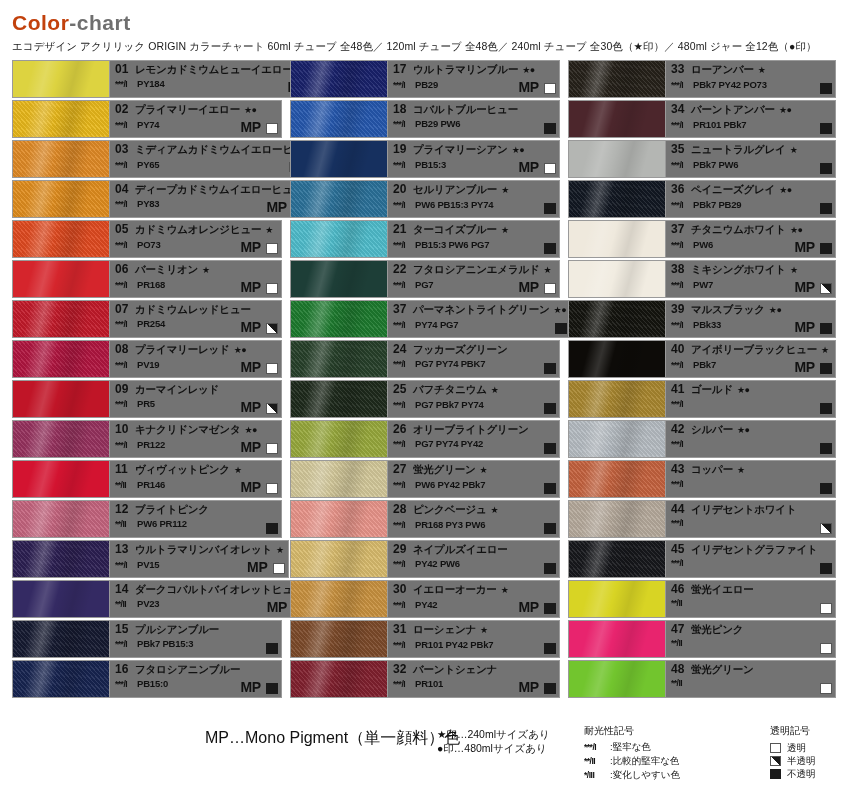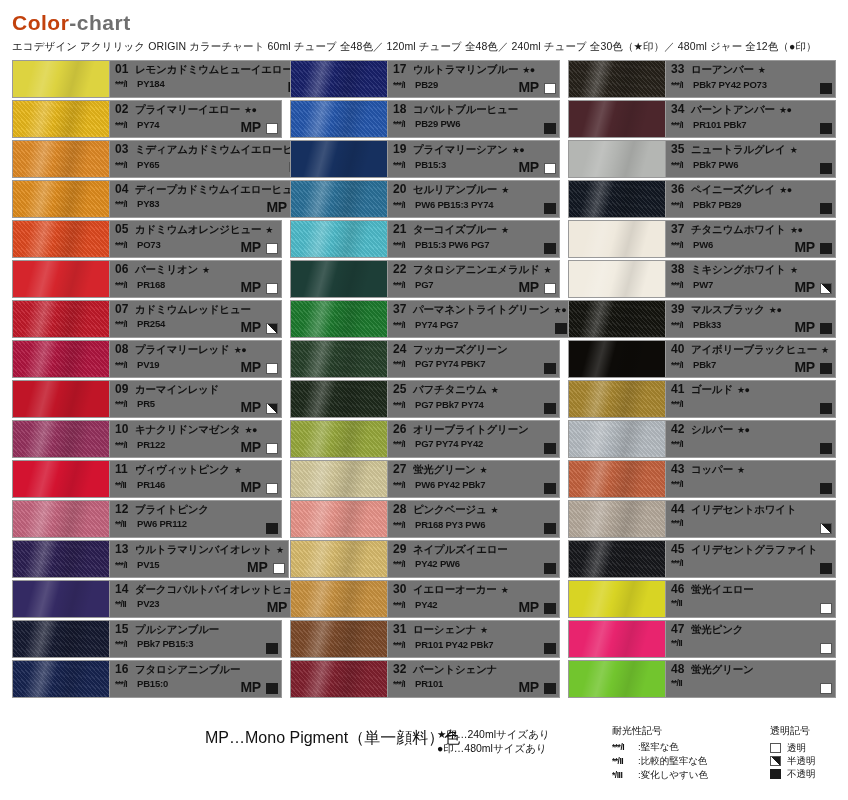--- a/index.html
+++ b/index.html
@@ -82,21 +82,21 @@
   }
   .opa.transparent{border:1px solid #555;background:#fff;}
   .opa.semi{border:1px solid #555;background:
       linear-gradient(225deg,#1a1a1a 0 50%,#fff 50% 100%);}
   .opa.opaque{background:#1a1a1a;border:1px solid #1a1a1a;}
 
   
   .footer{position:absolute;left:0;top:724px;width:848px;font-size:10px;}
   .f-mp{position:absolute;left:205px;top:4px;white-space:nowrap;font-size:16px;}
   .f-sizes{position:absolute;left:437px;top:3px;line-height:14px;white-space:nowrap;font-size:10.5px;}
-  .f-light{position:absolute;left:612px;top:0px;line-height:14px;white-space:nowrap;font-size:9.5px;}
+  .f-light{position:absolute;left:584px;top:0px;line-height:14px;white-space:nowrap;font-size:9.5px;}
   .f-light .f-head{font-size:10px;margin-bottom:2px;}
   .f-light .row{display:flex;align-items:baseline;}
   .f-light .sym{display:inline-block;width:26px;font-weight:bold;letter-spacing:-.5px;font-size:8.5px;}
   .f-trans{position:absolute;left:770px;top:0px;line-height:14px;white-space:nowrap;font-size:9.5px;}
   .f-trans .f-head{font-size:10px;margin-bottom:3px;}
   .f-trans .row{display:flex;align-items:center;height:13px;}
   .f-trans .box{width:11px;height:10px;box-sizing:border-box;margin-right:6px;flex:0 0 11px;}
   .f-trans .box.transparent{border:1px solid #555;background:#fff;}
   .f-trans .box.semi{border:1px solid #555;background:linear-gradient(225deg,#1a1a1a 0 50%,#fff 50% 100%);}
   .f-trans .box.opaque{background:#1a1a1a;border:1px solid #1a1a1a;}

